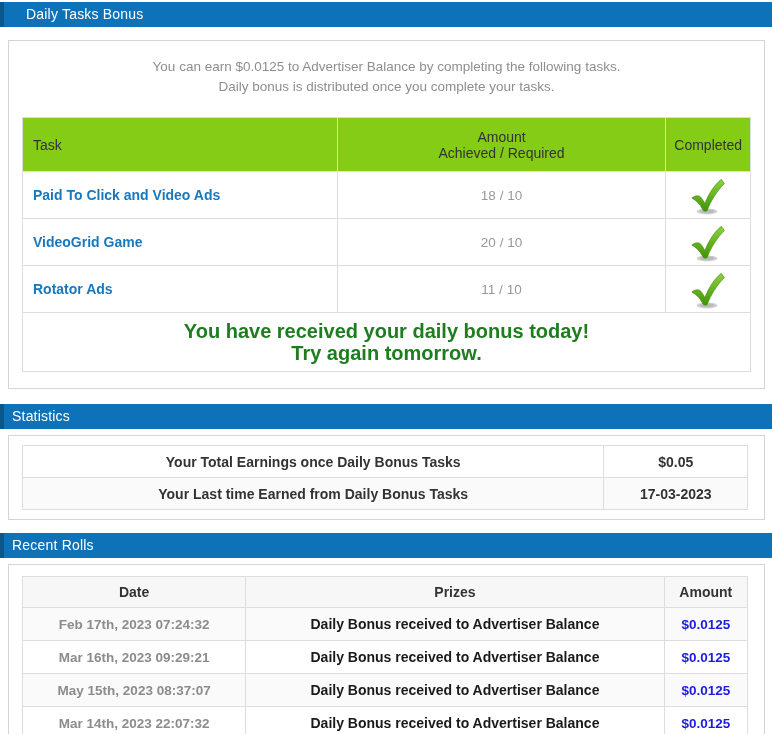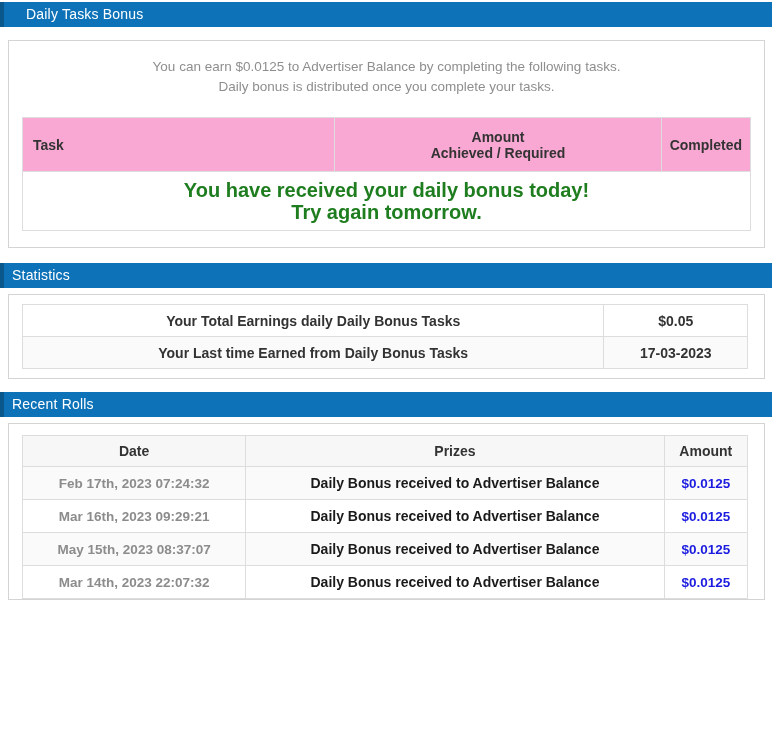--- a/index.html
+++ b/index.html
@@ -47,23 +47,23 @@
 
   table {
     width: 100%;
     border-collapse: collapse;
     font-size: 14px;
   }
   th, td { border: 1px solid #dddddd; }
 
   
   .tasks-table thead th {
-    background: #f9a8d4;
+    background: #84cc16;
     color: #333333;
-    font-weight: bold;
+    font-weight: normal;
     padding: 8px;
     height: 54px;
     text-align: center;
   }
   .tasks-table thead th.h-task { text-align: left; padding-left: 10px; }
   .tasks-table td { height: 47px; }
   .tasks-table td.c-task {
     padding-left: 10px;
     font-weight: bold;
   }
@@ -134,40 +134,97 @@
           <th class="h-task">Task</th>
           <th>
             <div>Amount</div>
             <div>Achieved / Required</div>
           </th>
           <th>Completed</th>
         </tr>
       </thead>
       <tbody>
         <tr>
+          <td class="c-task">
+            <a href="#">Paid To Click and Video Ads</a>
+          </td>
+          <td class="c-amount">18 / 10</td>
+          <td class="c-check check-slot">
+  <svg class="check-icon" width="42" height="40" viewBox="0 0 44 42">
+    <defs>
+      <linearGradient id="g0" x1="0" y1="0" x2="0" y2="1">
+        <stop offset="0" stop-color="#8ed23f"></stop>
+        <stop offset="1" stop-color="#3f9404"></stop>
+      </linearGradient>
+    </defs>
+    <ellipse cx="21" cy="37.2" rx="11" ry="3.1" fill="#9f9f9f" opacity="0.45"></ellipse>
+    <ellipse cx="21" cy="37" rx="8" ry="2.2" fill="#8a8a8a" opacity="0.35"></ellipse>
+    <path d="M5,23 C9,20 13,20 15,23 C16.5,24.8 17.8,27 18.7,29 C23,18 29,9 36,3.5 L39.2,8 C32,15 25,26 21,36.5 C19.5,37.3 17.3,37 16.3,35 C13.8,29.5 10,26 5,23 Z" fill="url(#g0)" stroke="#398504" stroke-width="0.6"></path>
+  </svg>
+</td>
+        </tr>
+        <tr>
+          <td class="c-task">
+            <a href="#">VideoGrid Game</a>
+          </td>
+          <td class="c-amount">20 / 10</td>
+          <td class="c-check check-slot">
+  <svg class="check-icon" width="42" height="40" viewBox="0 0 44 42">
+    <defs>
+      <linearGradient id="g1" x1="0" y1="0" x2="0" y2="1">
+        <stop offset="0" stop-color="#8ed23f"></stop>
+        <stop offset="1" stop-color="#3f9404"></stop>
+      </linearGradient>
+    </defs>
+    <ellipse cx="21" cy="37.2" rx="11" ry="3.1" fill="#9f9f9f" opacity="0.45"></ellipse>
+    <ellipse cx="21" cy="37" rx="8" ry="2.2" fill="#8a8a8a" opacity="0.35"></ellipse>
+    <path d="M5,23 C9,20 13,20 15,23 C16.5,24.8 17.8,27 18.7,29 C23,18 29,9 36,3.5 L39.2,8 C32,15 25,26 21,36.5 C19.5,37.3 17.3,37 16.3,35 C13.8,29.5 10,26 5,23 Z" fill="url(#g1)" stroke="#398504" stroke-width="0.6"></path>
+  </svg>
+</td>
+        </tr>
+        <tr>
+          <td class="c-task">
+            <a href="#">Rotator Ads</a>
+          </td>
+          <td class="c-amount">11 / 10</td>
+          <td class="c-check check-slot">
+  <svg class="check-icon" width="42" height="40" viewBox="0 0 44 42">
+    <defs>
+      <linearGradient id="g2" x1="0" y1="0" x2="0" y2="1">
+        <stop offset="0" stop-color="#8ed23f"></stop>
+        <stop offset="1" stop-color="#3f9404"></stop>
+      </linearGradient>
+    </defs>
+    <ellipse cx="21" cy="37.2" rx="11" ry="3.1" fill="#9f9f9f" opacity="0.45"></ellipse>
+    <ellipse cx="21" cy="37" rx="8" ry="2.2" fill="#8a8a8a" opacity="0.35"></ellipse>
+    <path d="M5,23 C9,20 13,20 15,23 C16.5,24.8 17.8,27 18.7,29 C23,18 29,9 36,3.5 L39.2,8 C32,15 25,26 21,36.5 C19.5,37.3 17.3,37 16.3,35 C13.8,29.5 10,26 5,23 Z" fill="url(#g2)" stroke="#398504" stroke-width="0.6"></path>
+  </svg>
+</td>
+        </tr>
+        <tr>
           <td class="c-message" colspan="3">
             <div>You have received your daily bonus today!</div>
             <div>Try again tomorrow.</div>
           </td>
         </tr>
       </tbody>
     </table>
   </div>
 
   <div class="section-bar bar-stats">Statistics</div>
 
   <div class="panel panel-stats">
     <table class="stats-table">
       <colgroup>
           <col style="width:80.2%">
           <col style="width:19.8%">
         </colgroup>
       <tbody>
         <tr>
-          <td>Your Total Earnings daily Daily Bonus Tasks</td>
+          <td>Your Total Earnings once Daily Bonus Tasks</td>
           <td>$0.05</td>
         </tr>
         <tr>
           <td>Your Last time Earned from Daily Bonus Tasks</td>
           <td>17-03-2023</td>
         </tr>
       </tbody>
     </table>
   </div>
 

